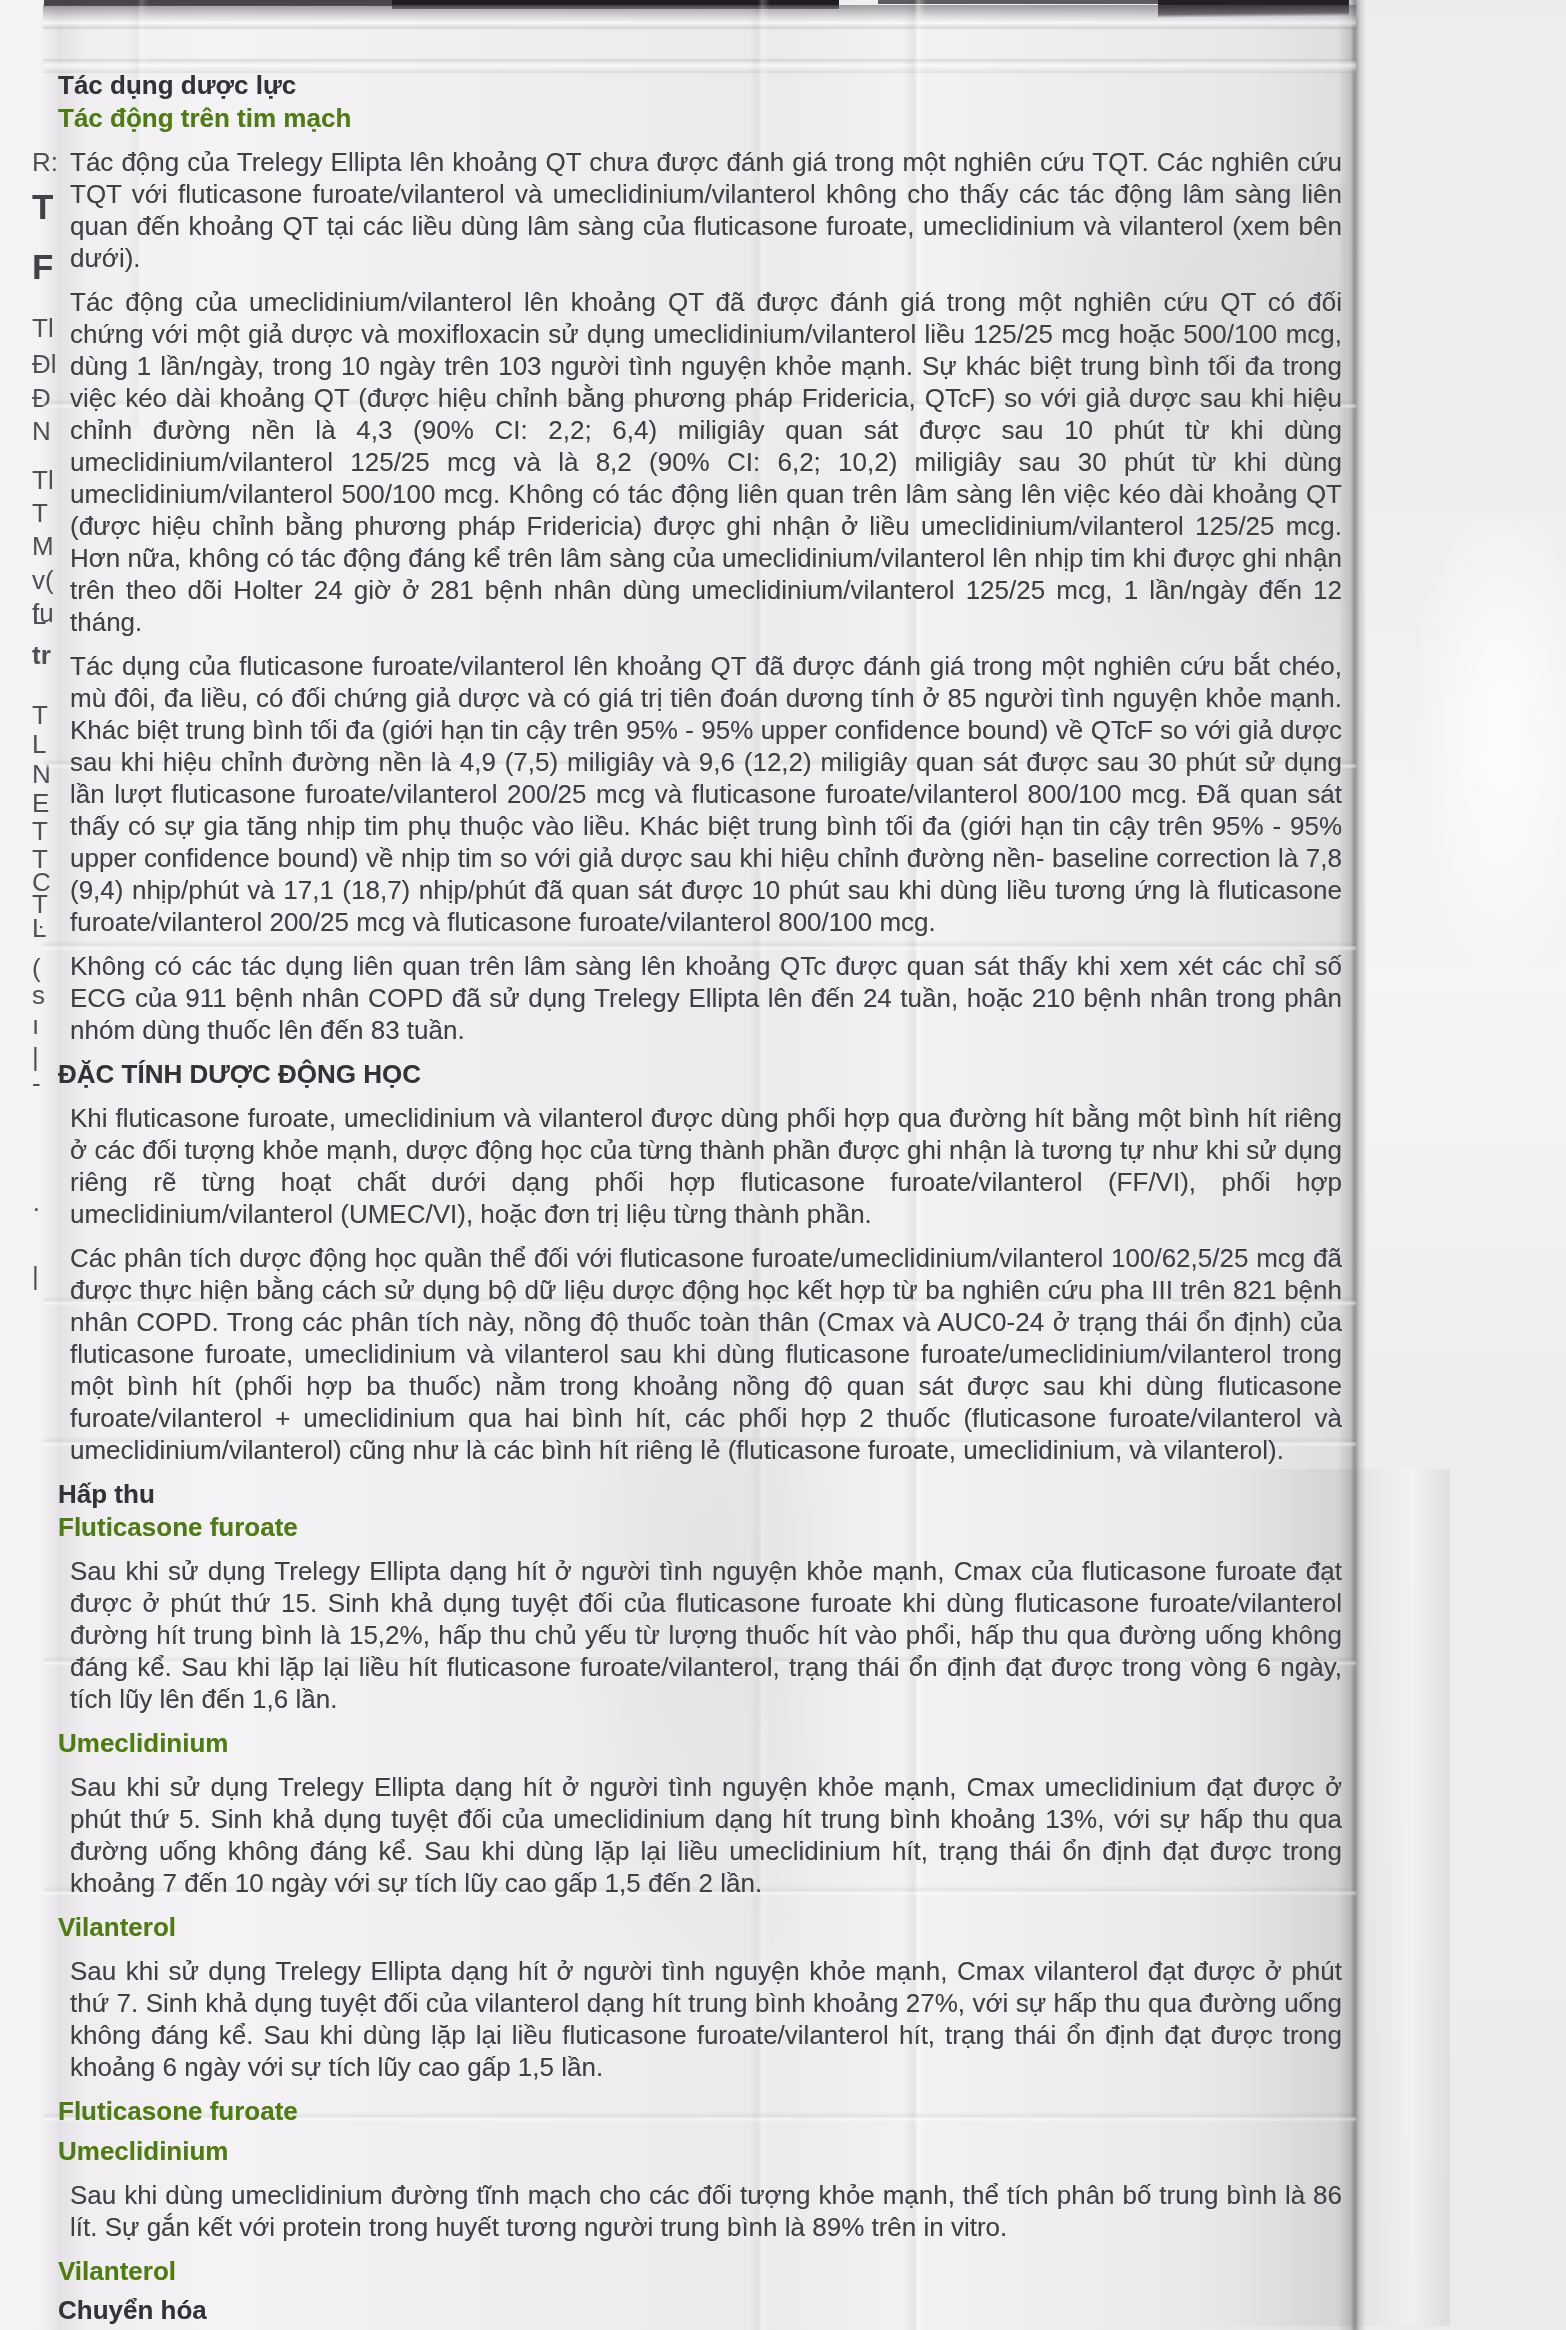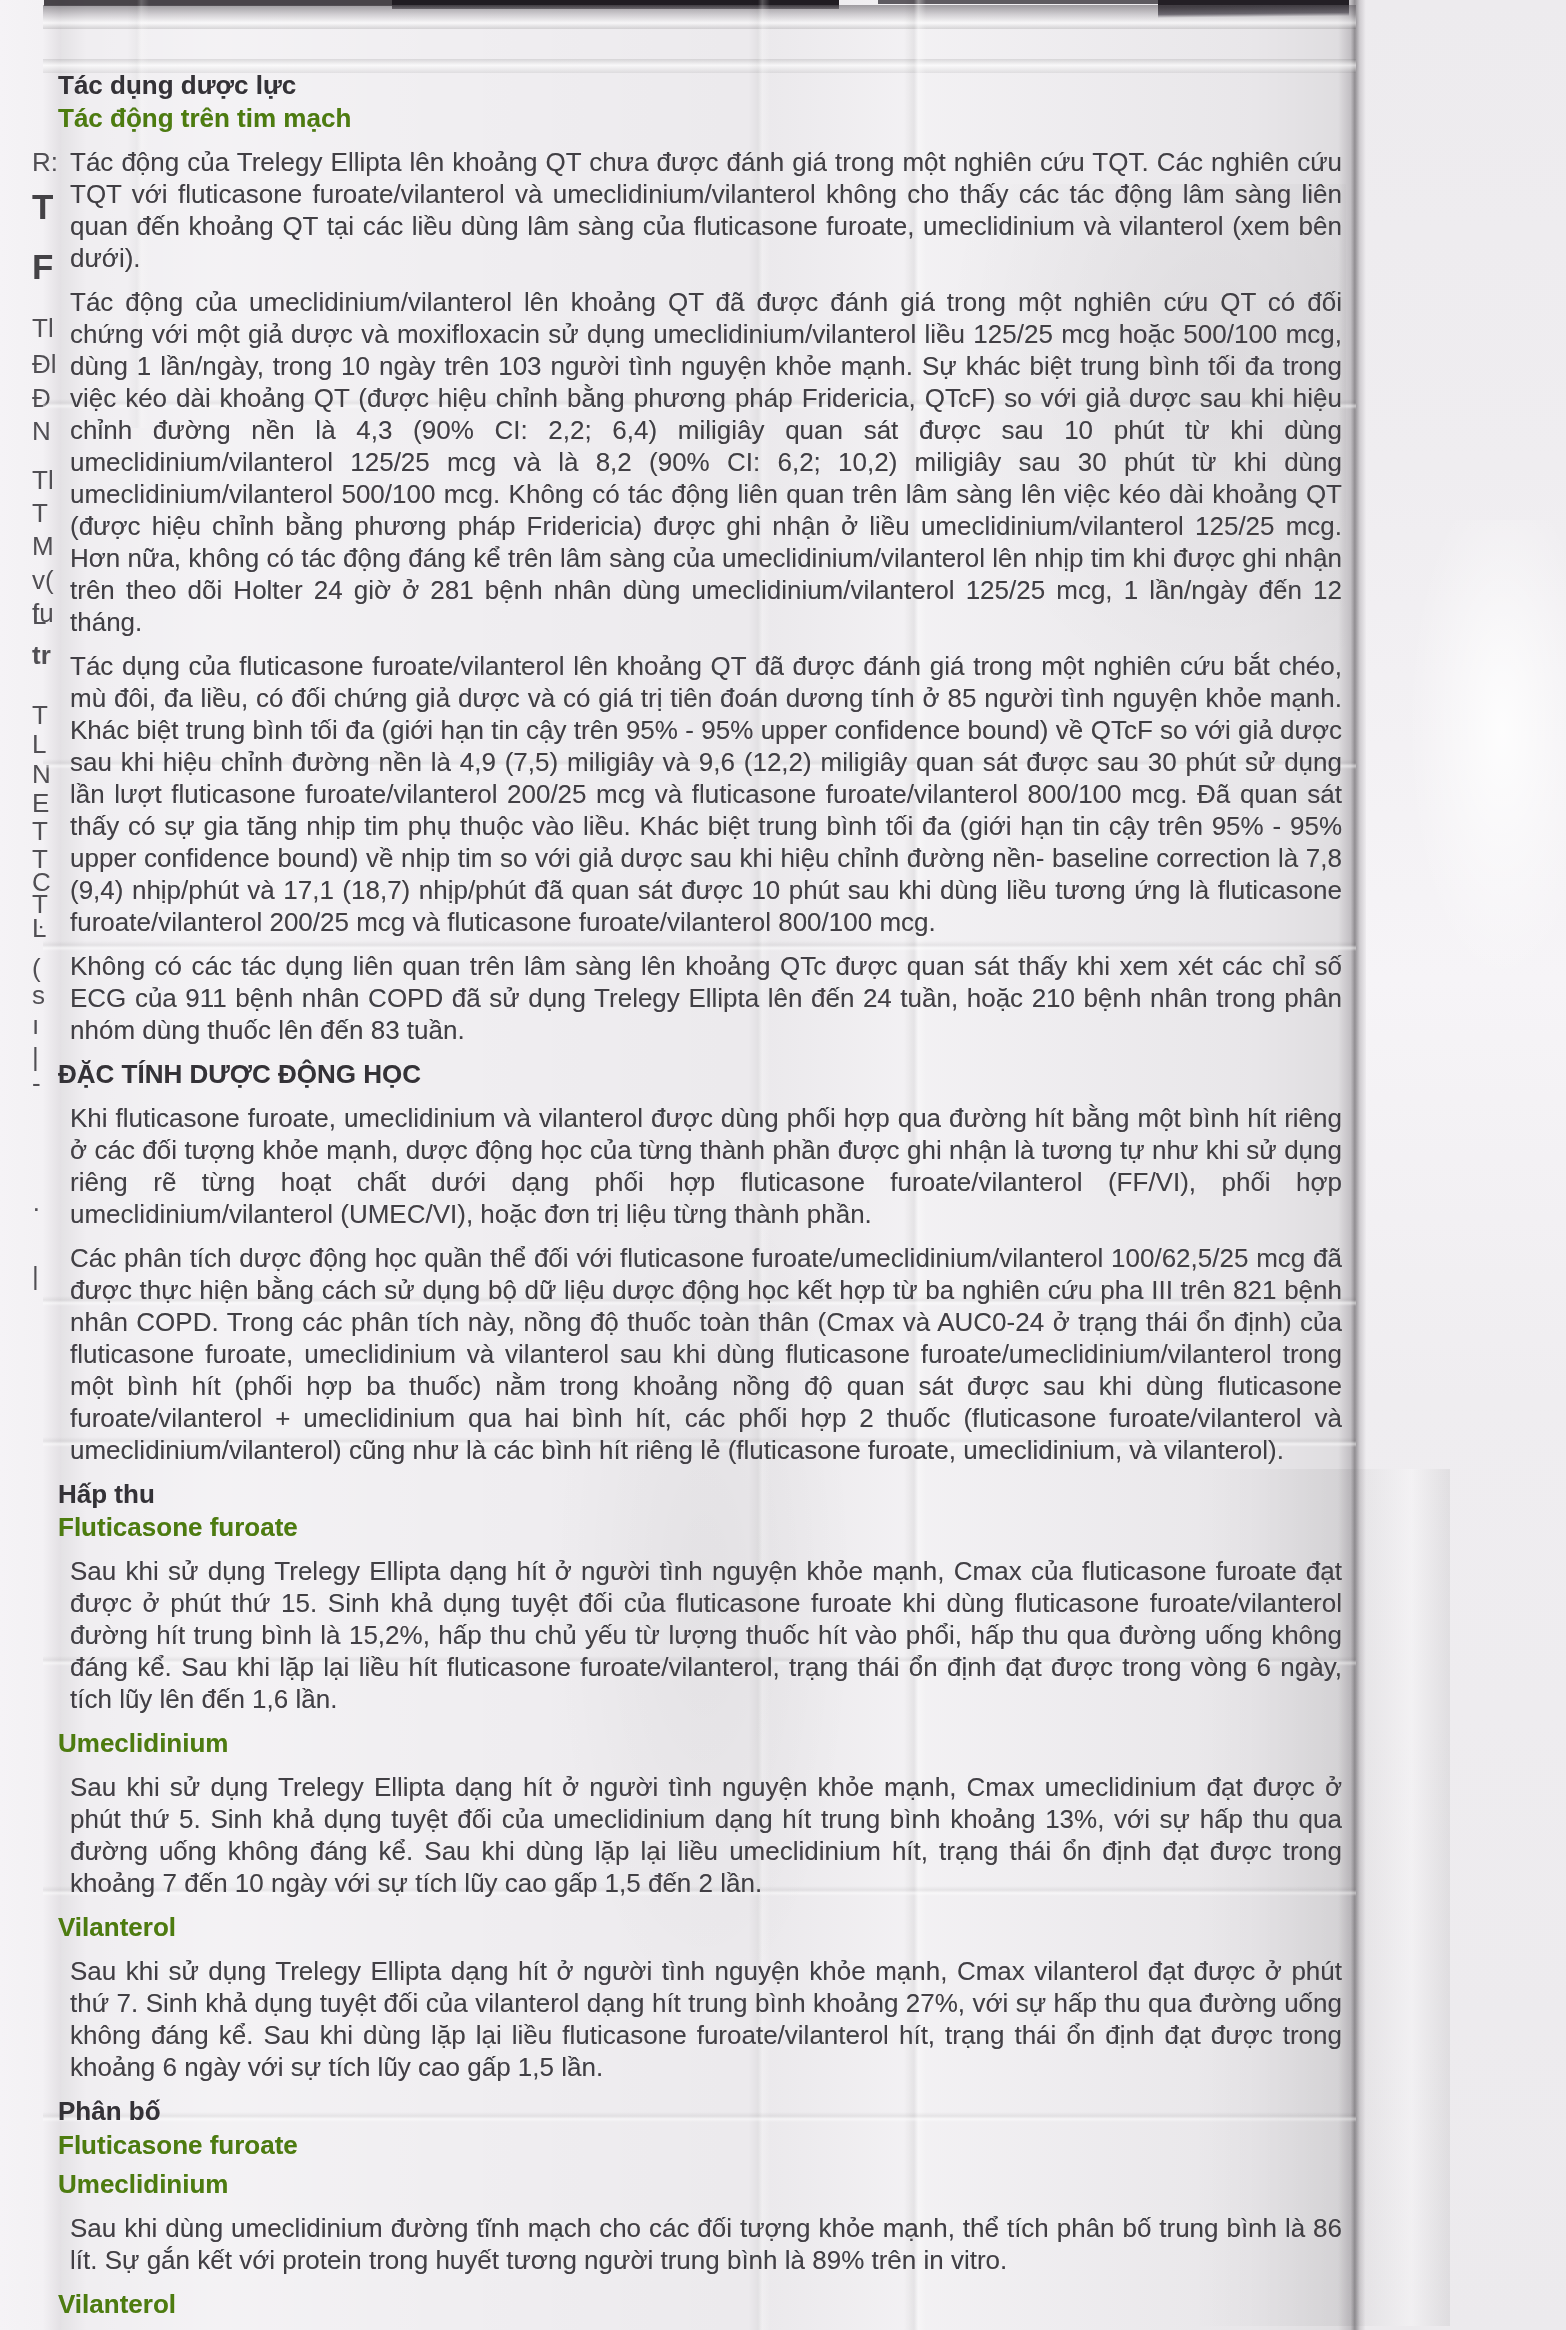--- a/index.html
+++ b/index.html
@@ -161,21 +161,20 @@
       <div class="hb">ĐẶC TÍNH DƯỢC ĐỘNG HỌC</div>
       <div class="para">Khi fluticasone furoate, umeclidinium và vilanterol được dùng phối hợp qua đường hít bằng một bình hít riêng ở các đối tượng khỏe mạnh, dược động học của từng thành phần được ghi nhận là tương tự như khi sử dụng riêng rẽ từng hoạt chất dưới dạng phối hợp fluticasone furoate/vilanterol (FF/VI), phối hợp umeclidinium/vilanterol (UMEC/VI), hoặc đơn trị liệu từng thành phần.</div>
       <div class="para">Các phân tích dược động học quần thể đối với fluticasone furoate/umeclidinium/vilanterol 100/62,5/25 mcg đã được thực hiện bằng cách sử dụng bộ dữ liệu dược động học kết hợp từ ba nghiên cứu pha III trên 821 bệnh nhân COPD. Trong các phân tích này, nồng độ thuốc toàn thân (Cmax và AUC0-24 ở trạng thái ổn định) của fluticasone furoate, umeclidinium và vilanterol sau khi dùng fluticasone furoate/umeclidinium/vilanterol trong một bình hít (phối hợp ba thuốc) nằm trong khoảng nồng độ quan sát được sau khi dùng fluticasone furoate/vilanterol + umeclidinium qua hai bình hít, các phối hợp 2 thuốc (fluticasone furoate/vilanterol và umeclidinium/vilanterol) cũng như là các bình hít riêng lẻ (fluticasone furoate, umeclidinium, và vilanterol).</div>
       <div class="hb">Hấp thu</div>
       <div class="hbi">Fluticasone furoate</div>
       <div class="para">Sau khi sử dụng Trelegy Ellipta dạng hít ở người tình nguyện khỏe mạnh, Cmax của fluticasone furoate đạt được ở phút thứ 15. Sinh khả dụng tuyệt đối của fluticasone furoate khi dùng fluticasone furoate/vilanterol đường hít trung bình là 15,2%, hấp thu chủ yếu từ lượng thuốc hít vào phổi, hấp thu qua đường uống không đáng kể. Sau khi lặp lại liều hít fluticasone furoate/vilanterol, trạng thái ổn định đạt được trong vòng 6 ngày, tích lũy lên đến 1,6 lần.</div>
       <div class="hbi">Umeclidinium</div>
       <div class="para">Sau khi sử dụng Trelegy Ellipta dạng hít ở người tình nguyện khỏe mạnh, Cmax umeclidinium đạt được ở phút thứ 5. Sinh khả dụng tuyệt đối của umeclidinium dạng hít trung bình khoảng 13%, với sự hấp thu qua đường uống không đáng kể. Sau khi dùng lặp lại liều umeclidinium hít, trạng thái ổn định đạt được trong khoảng 7 đến 10 ngày với sự tích lũy cao gấp 1,5 đến 2 lần.</div>
       <div class="hbi">Vilanterol</div>
       <div class="para">Sau khi sử dụng Trelegy Ellipta dạng hít ở người tình nguyện khỏe mạnh, Cmax vilanterol đạt được ở phút thứ 7. Sinh khả dụng tuyệt đối của vilanterol dạng hít trung bình khoảng 27%, với sự hấp thu qua đường uống không đáng kể. Sau khi dùng lặp lại liều fluticasone furoate/vilanterol hít, trạng thái ổn định đạt được trong khoảng 6 ngày với sự tích lũy cao gấp 1,5 lần.</div>
-      <div class="hb">Phân bố</div>
       <div class="hbi">Fluticasone furoate</div>
       <div class="hbi">Umeclidinium</div>
       <div class="para">Sau khi dùng umeclidinium đường tĩnh mạch cho các đối tượng khỏe mạnh, thể tích phân bố trung bình là 86 lít. Sự gắn kết với protein trong huyết tương người trung bình là 89% trên in vitro.</div>
       <div class="hbi">Vilanterol</div>
       <div class="hb">Chuyển hóa</div>
       <div class="hbi">Fluticasone furoate</div>
       <div class="para">Các nghiên cứu in vitro chỉ ra rằng fluticasone furoate được chuyển hóa chủ yếu qua CYP3A4 và là cơ chất cho</div>
     </div>
 </div>
 

